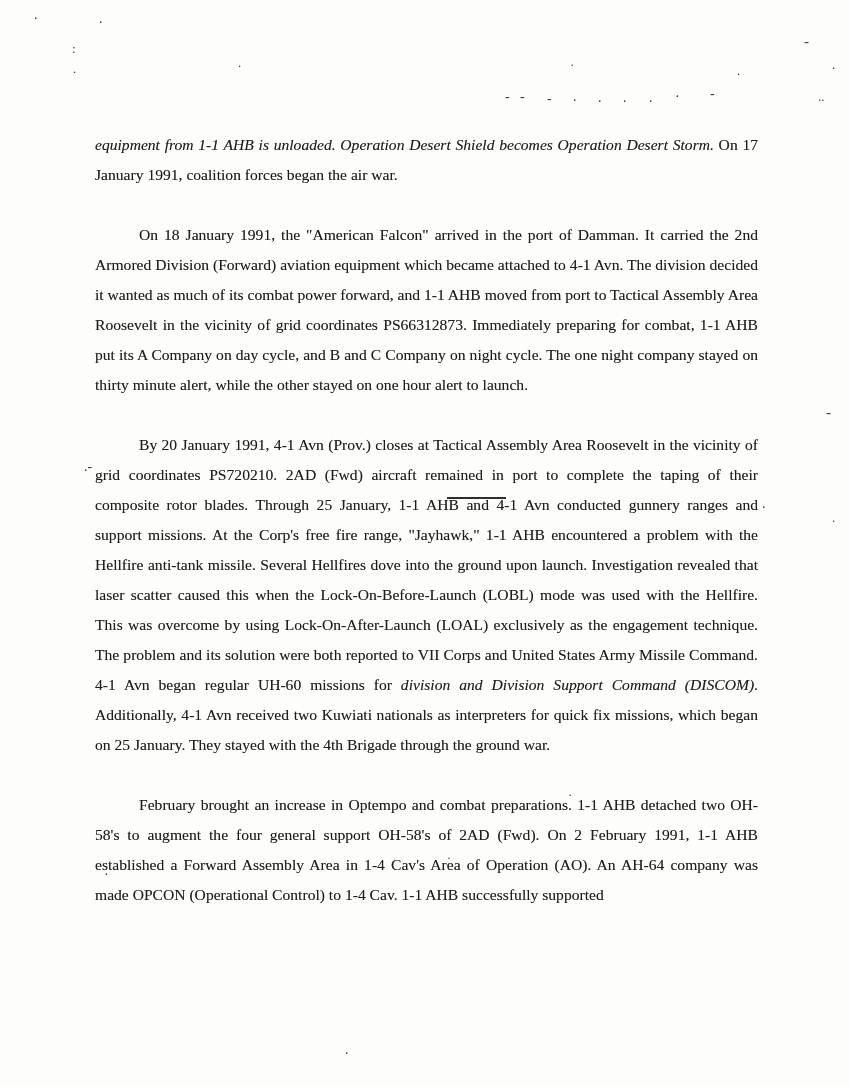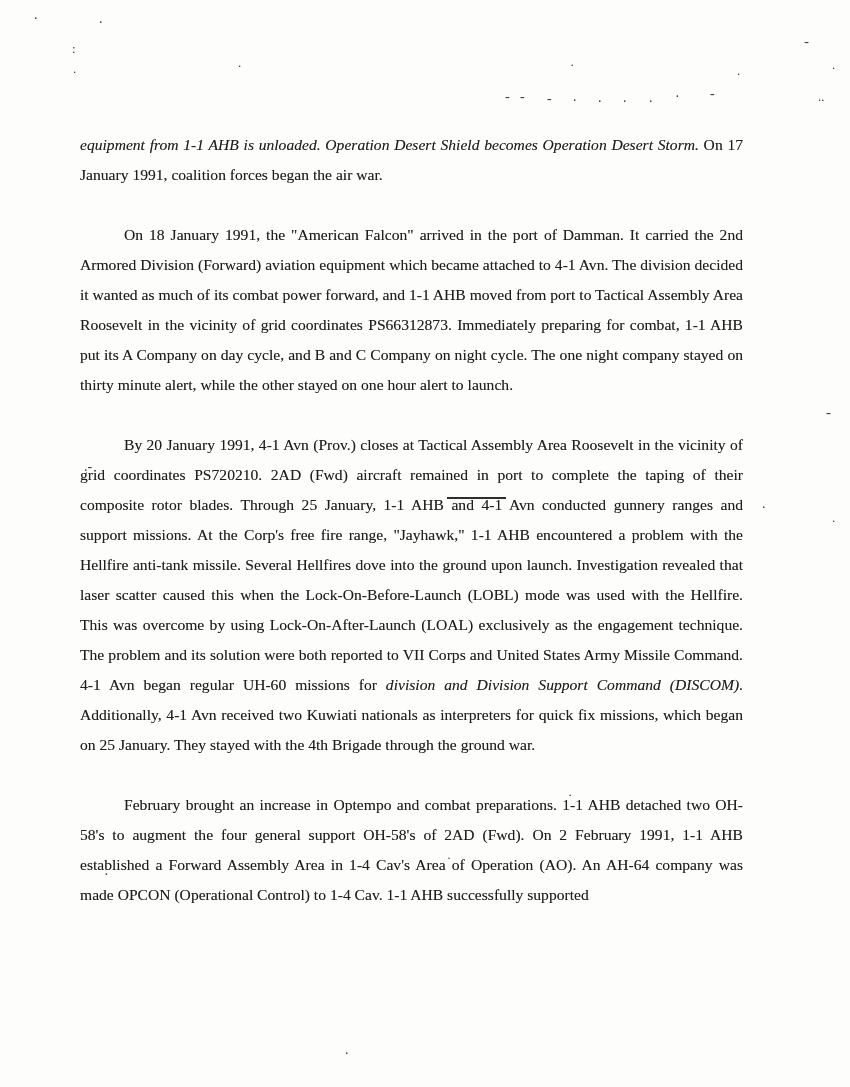--- a/index.html
+++ b/index.html
@@ -11,21 +11,21 @@
     position: relative;
     width: 850px;
     height: 1087px;
     background: #fdfdfb;
     overflow: hidden;
     font-family: "Liberation Serif", "DejaVu Serif", serif;
     color: #1f1e1c;
   }
   .text-block {
     position: absolute;
-    left: 80px;
+    left: 95px;
     top: 130px;
     width: 663px;
     font-size: 15.6px;
     line-height: 30px;
     text-align: justify;
     text-shadow: 0 0 0.5px rgba(31,30,28,0.45);
   }
   .para {
     margin: 0 0 30px 0;
   }

